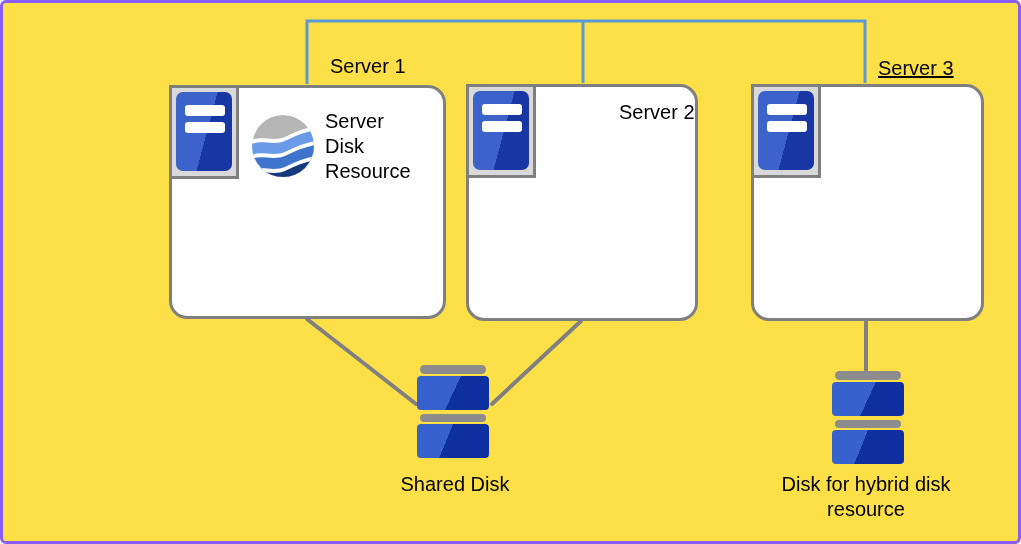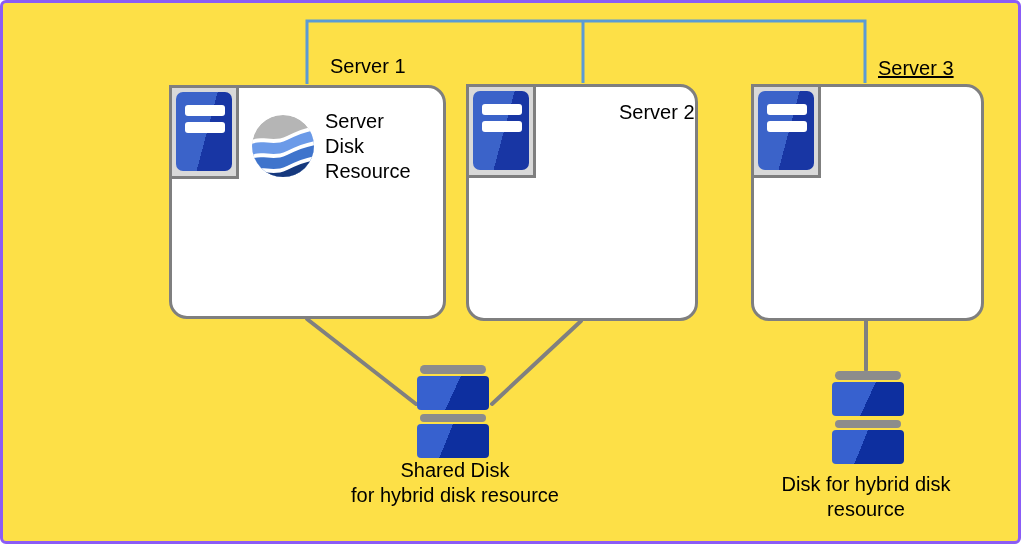--- a/index.html
+++ b/index.html
@@ -44,21 +44,21 @@
   .disk-bar{position:absolute;left:3px;width:66px;height:9px;background:#8c8c8c;border-radius:5px;}
   .disk-bar.t{top:0;}
   .disk-bar.m{top:49px;height:8px;}
   .disk-blue{
     position:absolute;left:0;width:72px;height:34px;border-radius:4px;
     background:linear-gradient(115deg,#3761cf 50%,#0d2f9f 50%);
   }
   .disk-blue.u{top:11px;}
   .disk-blue.l{top:59px;background:linear-gradient(112deg,#3761cf 42%,#0d2f9f 42%);}
   .caption{position:absolute;width:280px;text-align:center;font-size:20px;line-height:25px;}
-  #shared-caption{left:312px;top:455px;text-align:center;}
+  #shared-caption{left:312px;top:469px;text-align:center;}
   #disk3-caption{left:723px;top:469px;}
 </style>
 </head>
 <body>
 
 <div class="canvas">
 
   <svg class="lines" viewBox="0 0 1021 544">
     <path d="M304,81 L304,18 L862,18 L862,80 M580,18 L580,80" fill="none" stroke="#5b9bd5" stroke-width="3"></path>
     <path d="M304,316 L413,401" fill="none" stroke="#808080" stroke-width="4" stroke-linecap="round"></path>
@@ -125,21 +125,20 @@
 
   <div id="disk3" class="disk">
     <div class="disk-bar t"></div>
     <div class="disk-blue u"></div>
     <div class="disk-bar m"></div>
     <div class="disk-blue l"></div>
   </div>
 
   <div id="shared-caption" class="caption">
     <div>Shared Disk</div>
-    <div>for hybrid disk resource</div>
   </div>
 
   <div id="disk3-caption" class="caption">
     <div>Disk for hybrid disk</div>
     <div>resource</div>
   </div>
 
 </div>
 
 </body></html>

